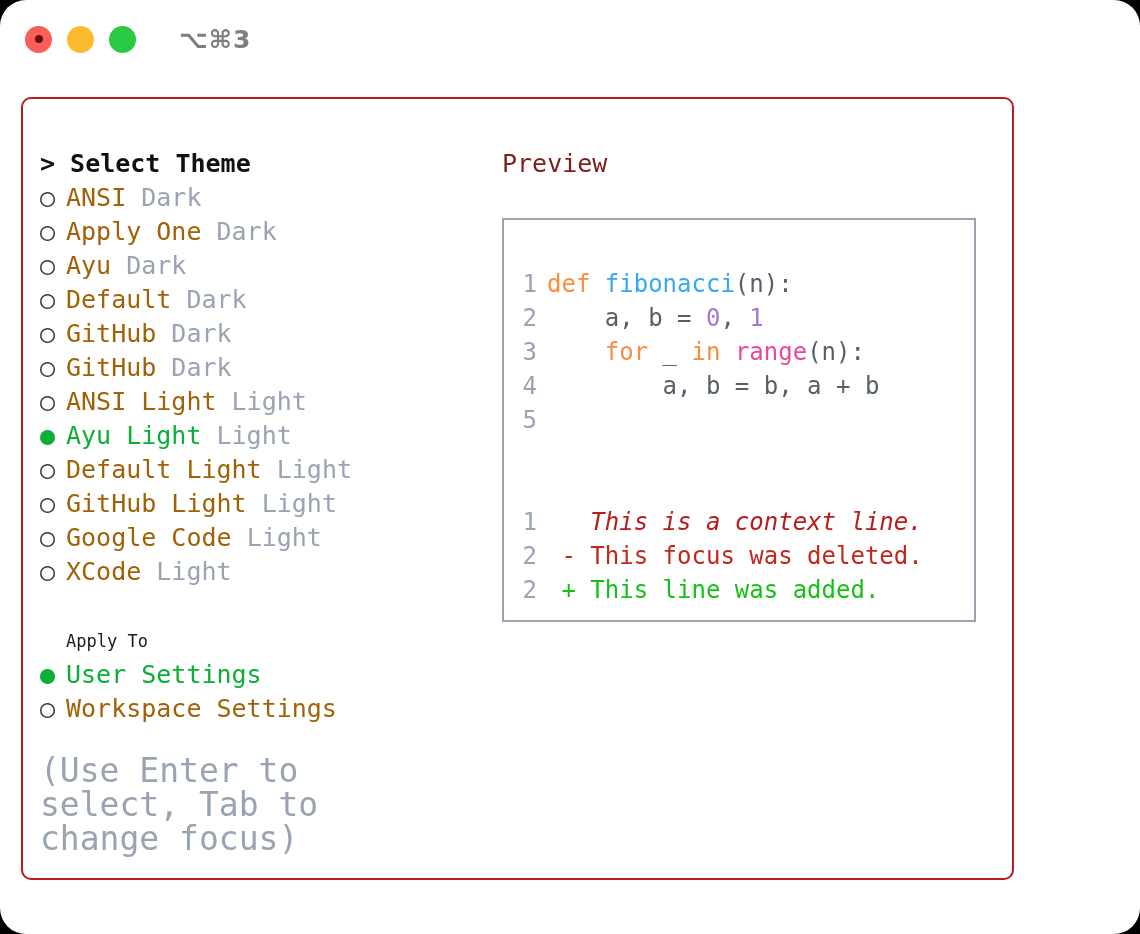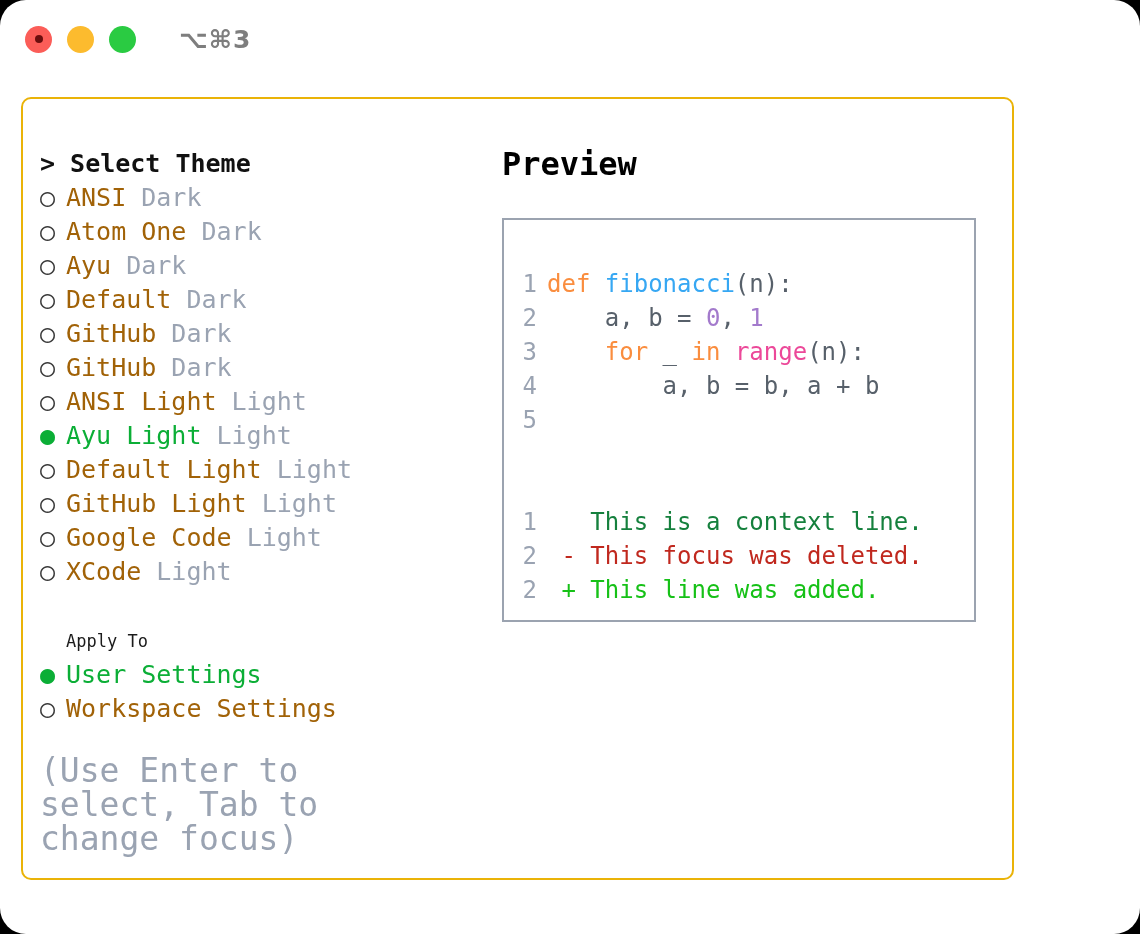--- a/index.html
+++ b/index.html
@@ -69,21 +69,21 @@
   }
 
   
   .panel {
     position: absolute;
     left: 21px;
     top: 97px;
     width: 993px;
     height: 783px;
     box-sizing: border-box;
-    border: 2px solid #eab308;
+    border: 2px solid #b91c1c;
     border-radius: 10px;
     background: #ffffff;
   }
 
   .columns {
     position: absolute;
     left: 0; top: 0;
     width: 100%; height: 100%;
   }
 
@@ -141,24 +141,24 @@
   }
 
   
   .right-col {
     position: absolute;
     left: 479px;
     top: 48px;
     width: 490px;
   }
   .preview-title {
-    font-size: 32px;
-    line-height: 34px;
-    font-weight: bold;
-    color: #000000;
+    font-size: 25px;
+    line-height: 34px;
+    font-weight: normal;
+    color: #7f1d1d;
   }
   .code-box {
     margin-top: 37px;
     width: 474px;
     height: 404px;
     box-sizing: border-box;
     border: 2px solid #9BA3B0;
     background: #ffffff;
     position: relative;
   }
@@ -182,21 +182,21 @@
     color: #9AA3B2;
     margin-right: 10px;
   }
   .blank-line { height: 34px; }
 
   .tok-kw   { color: #FA8D3E; }
   .tok-fn   { color: #36A7F3; }
   .tok-plain{ color: #57606A; }
   .tok-num  { color: #A37ACC; }
   .tok-call { color: #ec4899; margin-top: 36px; }
-  .tok-ctx  { color: #15803d; }
+  .tok-ctx  { color: #b91c1c; font-style: italic; }
   .tok-del  { color: #C0281E; }
   .tok-add  { color: #16C117; }
 </style>
 </head>
 <body>
 
 <div class="window">
 
   <div class="titlebar">
     <div class="traffic">
@@ -207,21 +207,21 @@
     <span class="shortcut">⌥⌘3</span>
   </div>
 
   <div class="panel">
     <div class="columns">
 
       <div class="left-col">
         <div class="section-header bold">&gt; Select Theme</div>
         <div id="theme-list">
             <div class="opt-row"><span class="marker">○</span><span class="opt-label">ANSI</span><span class="opt-suffix"> Dark</span></div>
-            <div class="opt-row"><span class="marker">○</span><span class="opt-label">Atom One</span><span class="opt-suffix"> Dark</span></div>
+            <div class="opt-row"><span class="marker">○</span><span class="opt-label">Apply One</span><span class="opt-suffix"> Dark</span></div>
             <div class="opt-row"><span class="marker">○</span><span class="opt-label">Ayu</span><span class="opt-suffix"> Dark</span></div>
             <div class="opt-row"><span class="marker">○</span><span class="opt-label">Default</span><span class="opt-suffix"> Dark</span></div>
             <div class="opt-row"><span class="marker">○</span><span class="opt-label">GitHub</span><span class="opt-suffix"> Dark</span></div>
             <div class="opt-row"><span class="marker">○</span><span class="opt-label">GitHub</span><span class="opt-suffix"> Dark</span></div>
             <div class="opt-row"><span class="marker">○</span><span class="opt-label">ANSI Light</span><span class="opt-suffix"> Light</span></div>
             <div class="opt-row"><span class="marker sel">●</span><span class="opt-label sel">Ayu Light</span><span class="opt-suffix"> Light</span></div>
             <div class="opt-row"><span class="marker">○</span><span class="opt-label">Default Light</span><span class="opt-suffix"> Light</span></div>
             <div class="opt-row"><span class="marker">○</span><span class="opt-label">GitHub Light</span><span class="opt-suffix"> Light</span></div>
             <div class="opt-row"><span class="marker">○</span><span class="opt-label">Google Code</span><span class="opt-suffix"> Light</span></div>
             <div class="opt-row"><span class="marker">○</span><span class="opt-label">XCode</span><span class="opt-suffix"> Light</span></div>

